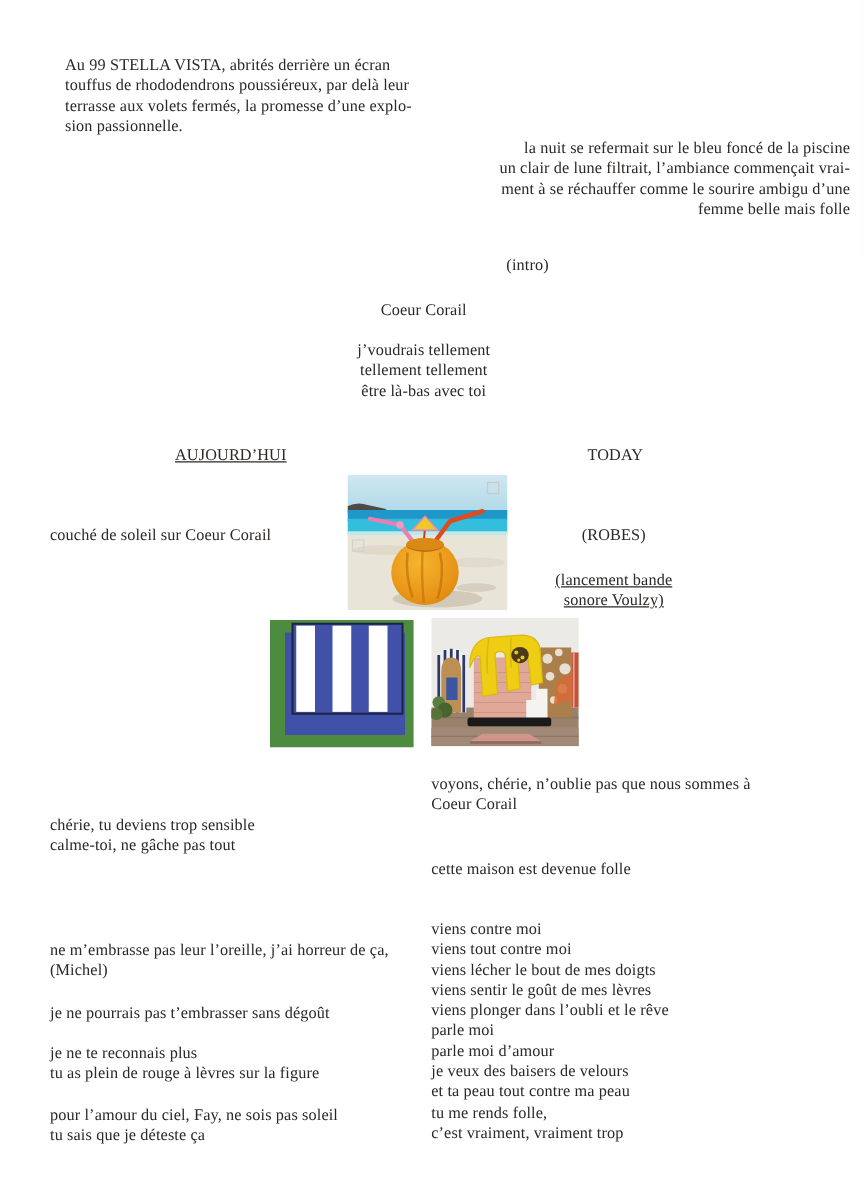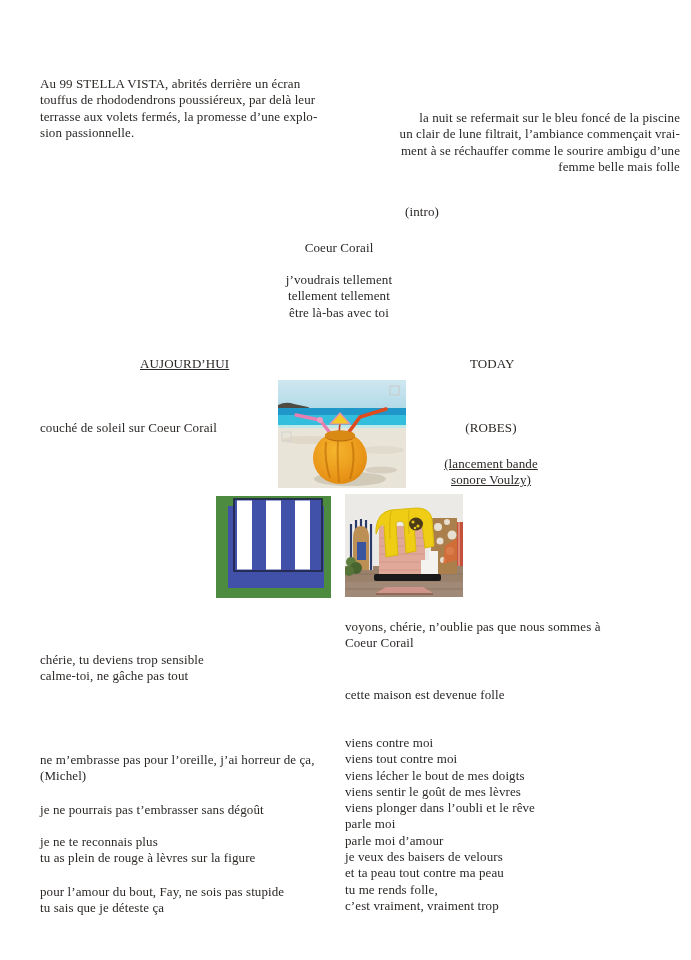--- a/index.html
+++ b/index.html
@@ -21,21 +21,21 @@
     letter-spacing:0.1px;
   }
   .center{text-align:center;}
   .img{position:absolute;display:block;}
 </style>
 </head>
 <body>
 
 <div class="page">
 
-  <div class="txt" style="left:40px;top:44px;width:320px;margin-top:32px;">Au 99 STELLA VISTA, abrités derrière un écran
+  <div class="txt" style="left:52px;top:44px;width:320px;">Au 99 STELLA VISTA, abrités derrière un écran
 touffus de rhododendrons poussiéreux, par delà leur
 terrasse aux volets fermés, la promesse d’une explo-
 sion passionnelle.</div>
 
   <div class="txt" style="left:345px;top:110px;width:335px;text-align:right;">la nuit se refermait sur le bleu foncé de la piscine
 un clair de lune filtrait, l’ambiance commençait vrai-
 ment à se réchauffer comme le sourire ambigu d’une
 femme belle mais folle</div>
 
   <div class="txt center" style="left:239px;top:204px;width:200px;text-align:right;">(intro)</div>
@@ -173,21 +173,21 @@
 viens plonger dans l’oubli et le rêve
 parle moi
 parle moi d’amour
 je veux des baisers de velours
 et ta peau tout contre ma peau
 tu me rends folle,
 c’est vraiment, vraiment trop</div>
 
   <div class="txt" style="left:40px;top:652px;width:320px;">chérie, tu deviens trop sensible
 calme-toi, ne gâche pas tout</div>
-  <div class="txt" style="left:40px;top:752px;width:320px;">ne m’embrasse pas pour l’oreille, j’ai horreur de ça,
+  <div class="txt" style="left:40px;top:752px;width:320px;">ne m’embrasse pas leur l’oreille, j’ai horreur de ça,
 (Michel)</div>
   <div class="txt" style="left:40px;top:802px;width:320px;">je ne pourrais pas t’embrasser sans dégoût</div>
   <div class="txt" style="left:40px;top:834px;width:320px;">je ne te reconnais plus
 tu as plein de rouge à lèvres sur la figure</div>
-  <div class="txt" style="left:40px;top:884px;width:320px;">pour l’amour du bout, Fay, ne sois pas stupide
+  <div class="txt" style="left:40px;top:884px;width:320px;">pour l’amour du ciel, Fay, ne sois pas soleil
 tu sais que je déteste ça</div>
 
 </div>
 
 </body></html>

